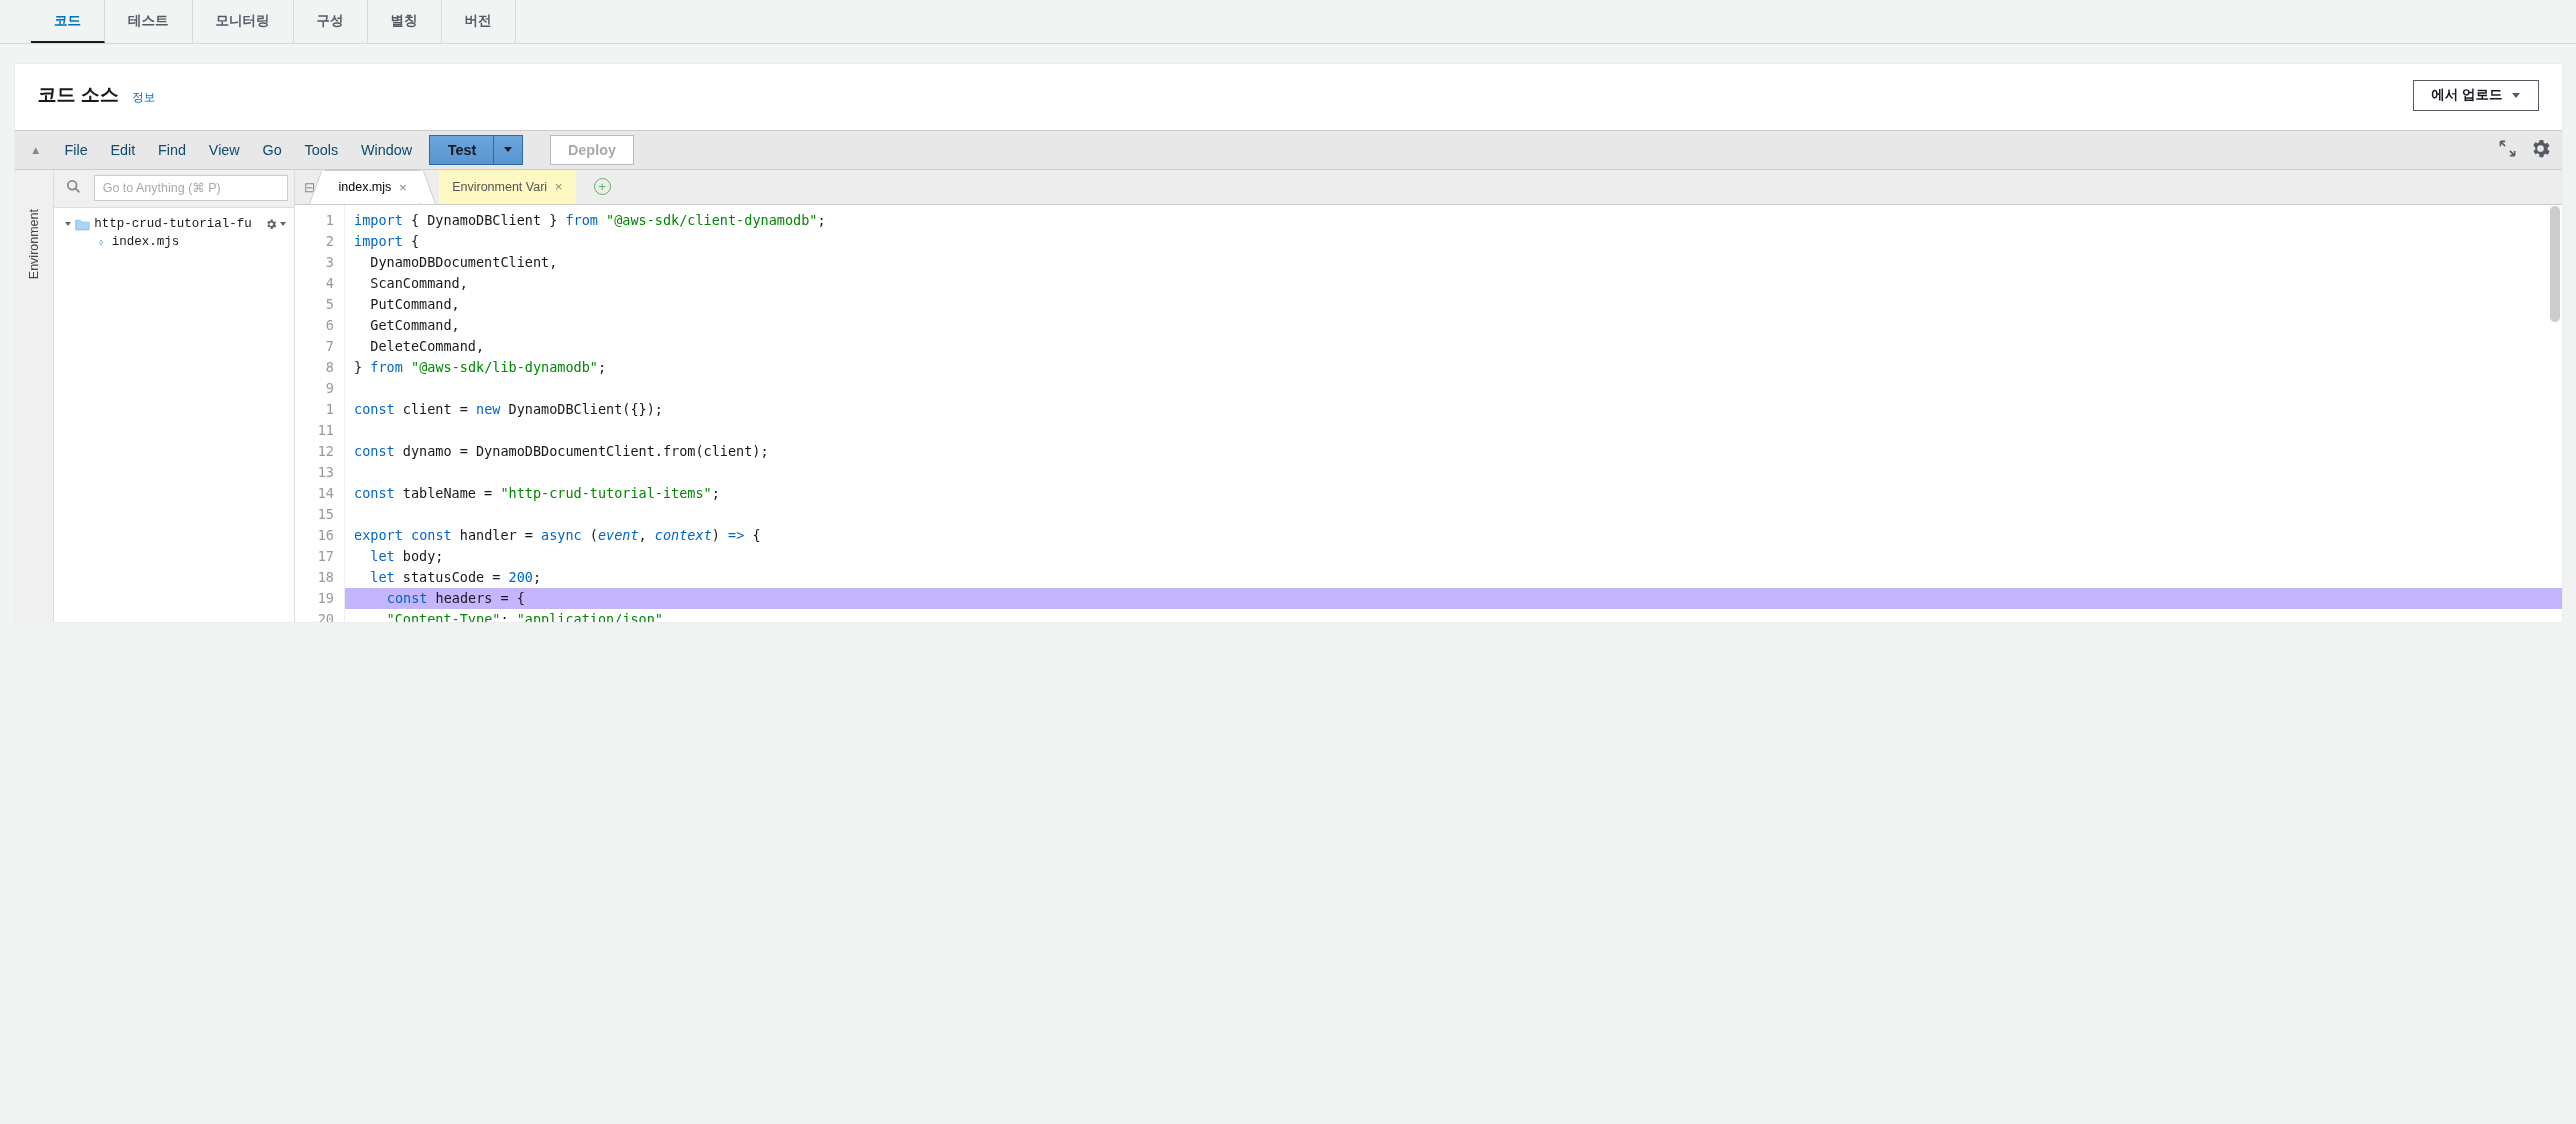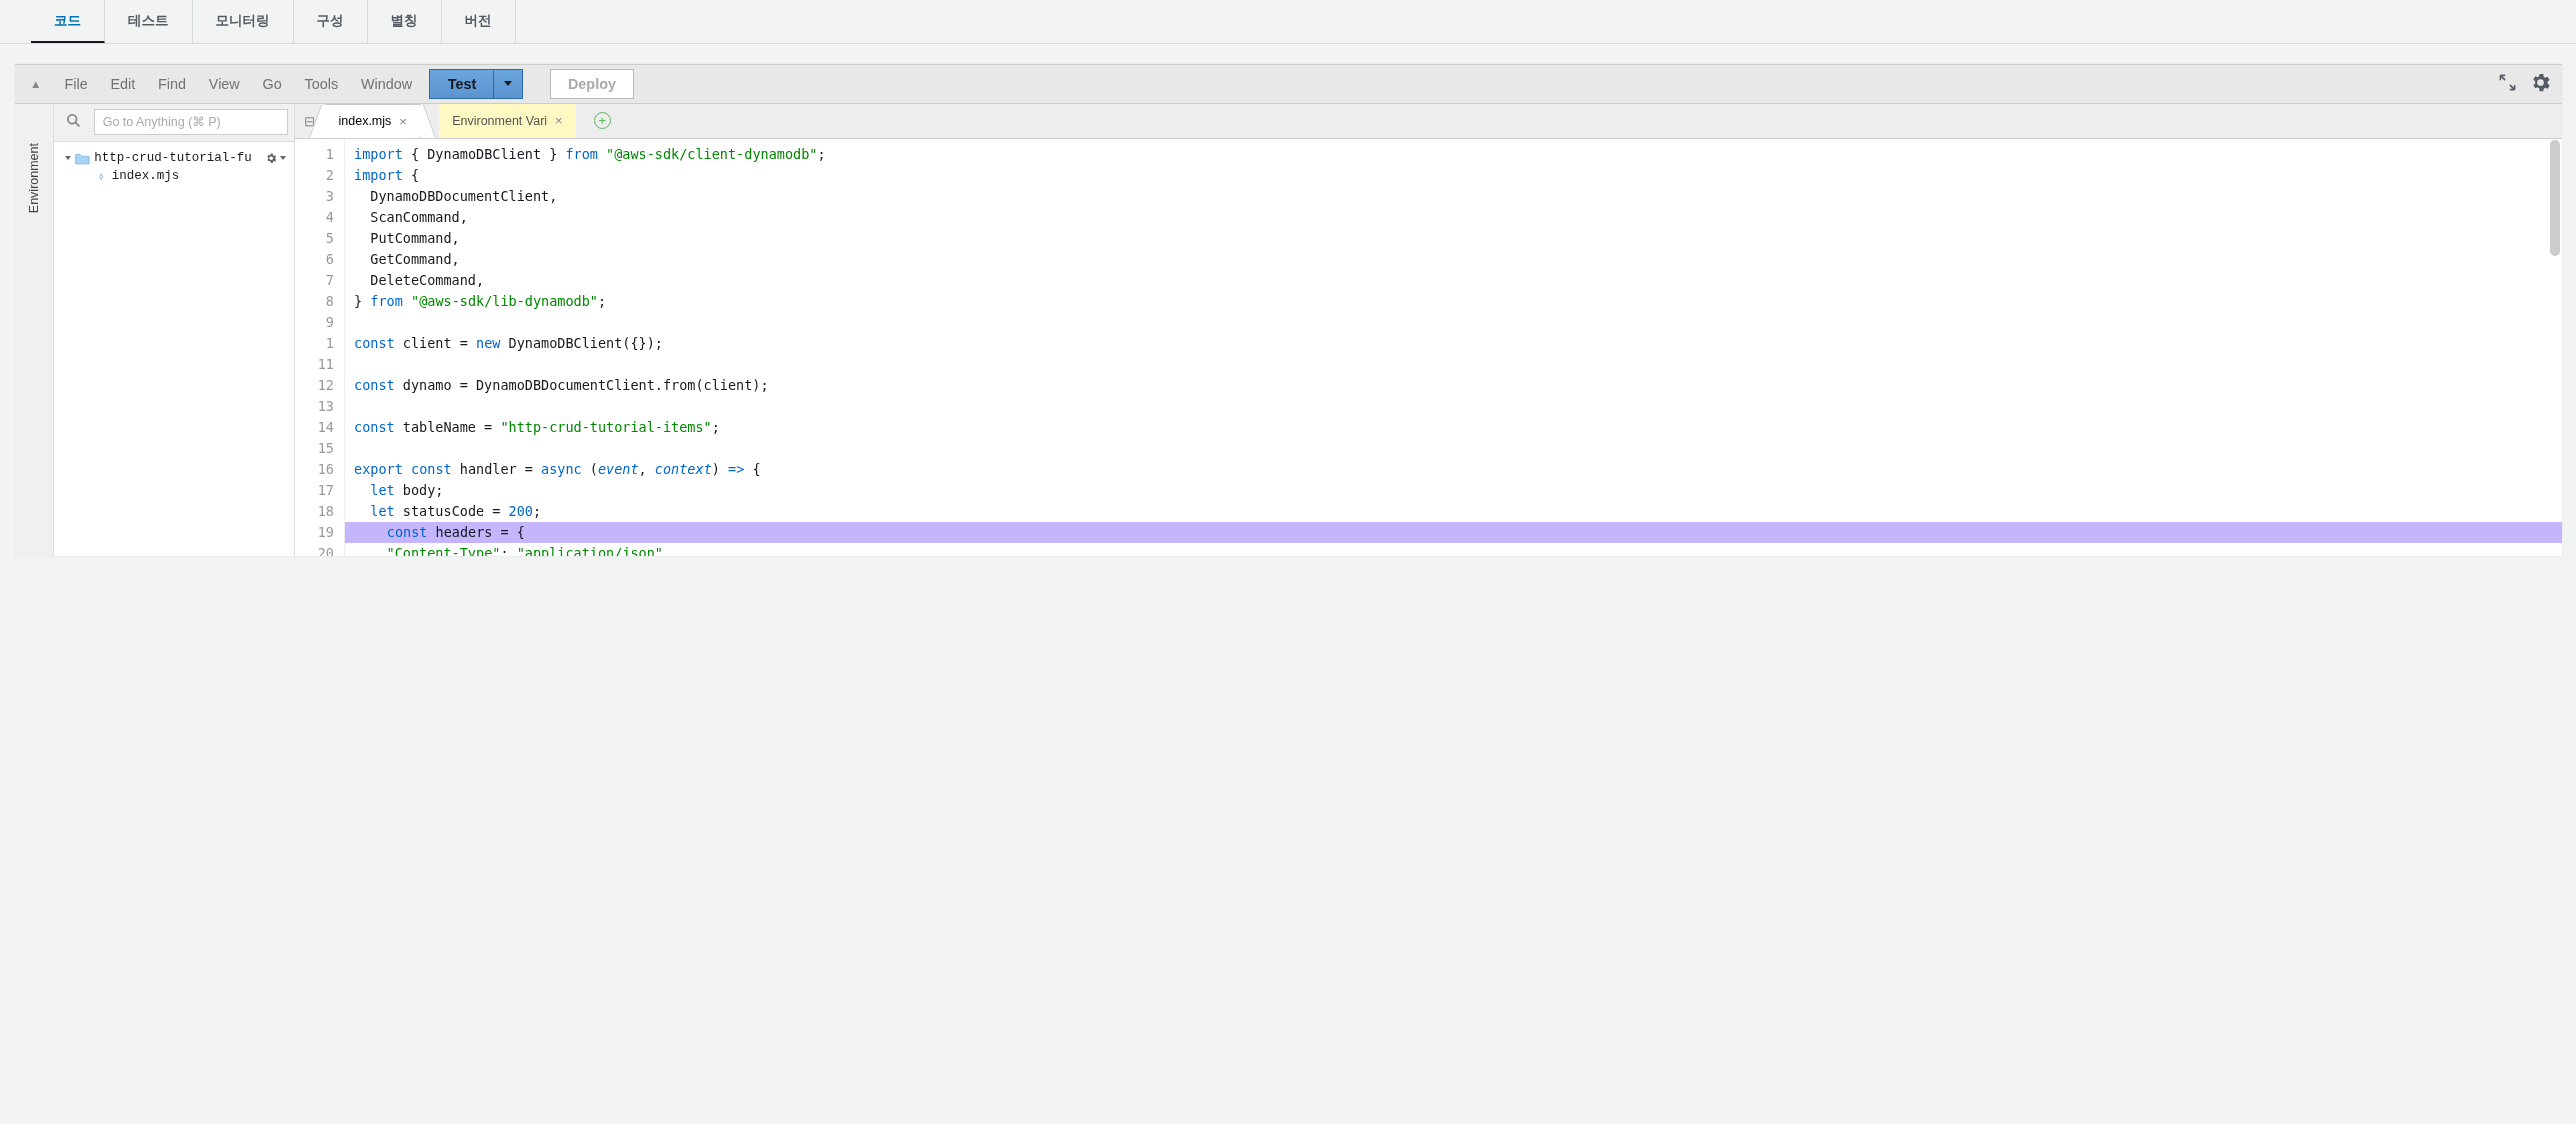--- a/index.html
+++ b/index.html
@@ -78,21 +78,21 @@
       gap: 3.9px;
     }
     .tb-left { display: flex; align-items: center; gap: 15.4px; flex: 1; }
     .collapse-arrow {
       color: #888;
       font-size: 11.6px;
       padding: 0 5.8px;
       cursor: pointer;
     }
     .menu-item {
-      color: #737373;
+      color: #0c4a6e;
       cursor: pointer;
       padding: 3.9px 1.9px;
       font-size: 14.4px;
     }
     .test-btn-group { display: flex; }
     .test-btn {
       background: #629ed8;
       background: linear-gradient(#6ba5de, #5a95d0);
       border: 1px solid #2b6aa8;
       color: #16191f;
@@ -313,20 +313,30 @@
 <div class="top-tabs" id="top-tabs">
     <div class="top-tab active">코드</div>
     <div class="top-tab">테스트</div>
     <div class="top-tab">모니터링</div>
     <div class="top-tab">구성</div>
     <div class="top-tab">별칭</div>
     <div class="top-tab">버전</div>
   </div>
 
 <div class="panel">
+  <div class="panel-header">
+    <div>
+      <span class="panel-title">코드 소스</span>
+      <span class="info-link">정보</span>
+    </div>
+    <button class="upload-btn">
+      <span>에서 업로드</span>
+      <span class="caret-down"></span>
+    </button>
+  </div>
 
   <div class="editor-toolbar">
     <div class="tb-left">
       <span class="collapse-arrow">▲</span>
       <div id="menus" style="display:flex;gap:19px;">
           <span class="menu-item">File</span>
           <span class="menu-item">Edit</span>
           <span class="menu-item">Find</span>
           <span class="menu-item">View</span>
           <span class="menu-item">Go</span>

